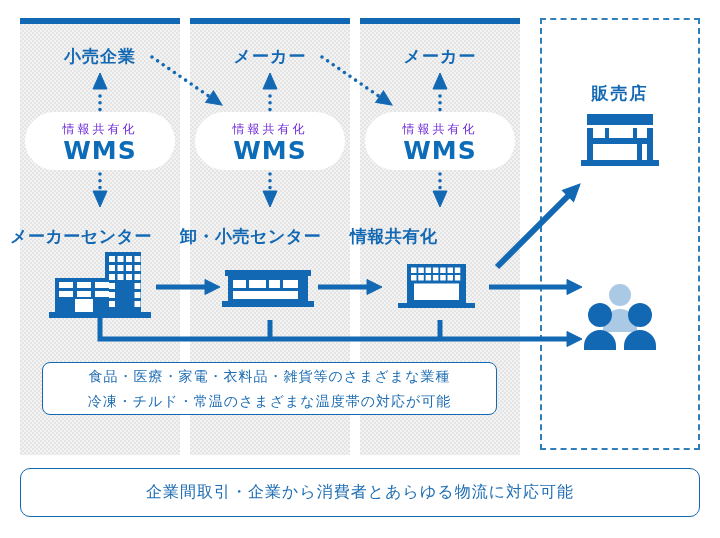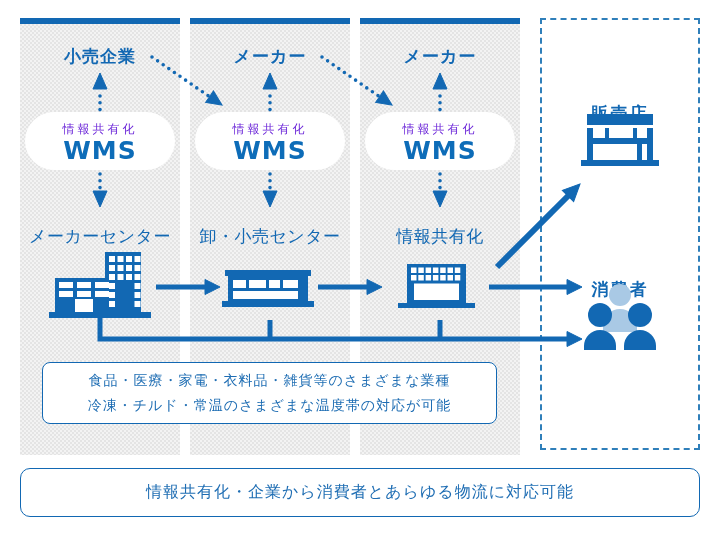--- a/index.html
+++ b/index.html
@@ -18,48 +18,48 @@
     position:absolute;top:27px;left:0;width:100%;text-align:center;
     color:#1268b3;font-size:17px;font-weight:bold;letter-spacing:1px;
   }
   .cloud{
     position:absolute;top:94px;left:5px;width:150px;height:58px;background:#fff;
     border-radius:29px;text-align:center;
   }
   .cloud-top{margin-top:9px;color:#6d28d9;font-size:12px;letter-spacing:3px;}
   .cloud-main{color:#0d6cb8;font-size:25px;font-weight:bold;letter-spacing:1px;line-height:26px;}
   .center-label{
-    position:absolute;top:207px;left:-10px;width:180px;text-align:center;
-    color:#1268b3;font-size:17px;font-weight:normal;letter-spacing:0.5px;white-space:nowrap;
+    position:absolute;top:207px;left:-10px;width:180px;
+    color:#1268b3;font-size:17px;font-weight:bold;letter-spacing:0.5px;white-space:nowrap;
   }
   .bldg{position:absolute;}
   .factory{left:27px;top:234px;}
   .warehouse{left:32px;top:252px;}
   .retail{left:38px;top:246px;}
   
   .right-panel{
     position:absolute;left:540px;top:18px;width:160px;height:432px;background:#fff;
     border:2px dashed #2f7fba;box-sizing:border-box;z-index:2;
   }
   .panel-label{
     position:absolute;left:0;width:100%;text-align:center;
-    color:#1268b3;font-size:17px;font-weight:bold;letter-spacing:2px;margin-top:20px;
+    color:#1268b3;font-size:17px;font-weight:bold;letter-spacing:2px;
   }
   .store-label{top:62px;}
   .consumer-label{top:238px;}
   .store-icon{position:absolute;left:39px;top:90px;}
   .people-icon{position:absolute;left:42px;top:262px;}
   
   .overlay{position:absolute;left:0;top:0;z-index:3;pointer-events:none;}
   .dot{stroke-width:3.6;stroke-dasharray:0 6.8;stroke-linecap:round;fill:none;}
   .solid{stroke-width:5;fill:none;}
   .solid-thick{stroke-width:6;fill:none;}
   
   .info-box{
-    position:absolute;left:42px;top:362px;width:455px;height:62px;background:#fff;
+    position:absolute;left:42px;top:362px;width:455px;height:53px;background:#fff;
     border:1.5px solid #1268b3;border-radius:8px;box-sizing:border-box;z-index:4;
     display:flex;flex-direction:column;justify-content:center;align-items:center;
   }
   .info-line{color:#1e6db3;font-size:14px;letter-spacing:1px;line-height:25px;white-space:nowrap;}
   .bottom-box{
     position:absolute;left:20px;top:468px;width:680px;height:49px;background:#fff;
     border:1.5px solid #1268b3;border-radius:10px;box-sizing:border-box;z-index:4;
     display:flex;justify-content:center;align-items:center;
   }
   .bottom-line{color:#1e6db3;font-size:16px;letter-spacing:1px;white-space:nowrap;}
@@ -177,21 +177,20 @@
         <rect x="6" y="4" width="66" height="11"></rect>
         <rect x="6" y="18" width="6" height="32"></rect>
         <rect x="66" y="18" width="6" height="32"></rect>
         <rect x="6" y="28" width="66" height="6"></rect>
         <rect x="24" y="18" width="4" height="10"></rect>
         <rect x="52" y="18" width="4" height="10"></rect>
         <rect x="56" y="34" width="5" height="16"></rect>
         <rect x="0" y="50" width="78" height="6"></rect>
       </g>
     </svg>
-    <div class="panel-label consumer-label">消費者</div>
     <svg class="people-icon" width="72" height="68" viewBox="0 0 72 68">
       <g fill="#a9c9e5">
         <circle cx="36" cy="13" r="11"></circle>
         <path d="M19,50 v-6 a17,17 0 0 1 34,0 v6 z"></path>
       </g>
       <g fill="#1268b3">
         <circle cx="16" cy="33" r="12"></circle>
         <path d="M0,68 v-4 a16,16 0 0 1 32,0 v4 z"></path>
         <circle cx="56" cy="33" r="12"></circle>
         <path d="M40,68 v-4 a16,16 0 0 1 32,0 v4 z"></path>
@@ -242,16 +241,16 @@
       <polygon points="582,339 567,331.5 567,346.5"></polygon>
     </g>
   </svg>
 
   <div class="info-box">
     <div class="info-line">食品・医療・家電・衣料品・雑貨等のさまざまな業種</div>
     <div class="info-line">冷凍・チルド・常温のさまざまな温度帯の対応が可能</div>
   </div>
 
   <div class="bottom-box">
-    <div class="bottom-line">情報共有化・企業から消費者とあらゆる物流に対応可能</div>
+    <div class="bottom-line">企業間取引・企業から消費者とあらゆる物流に対応可能</div>
   </div>
 
 </div>
 
 </body></html>

